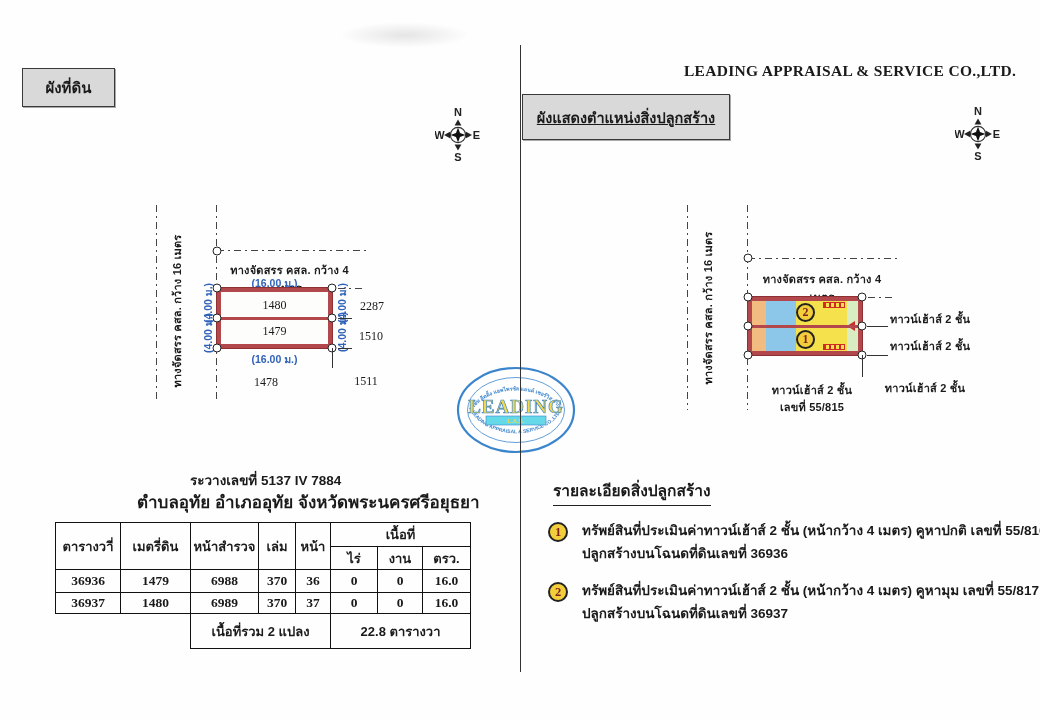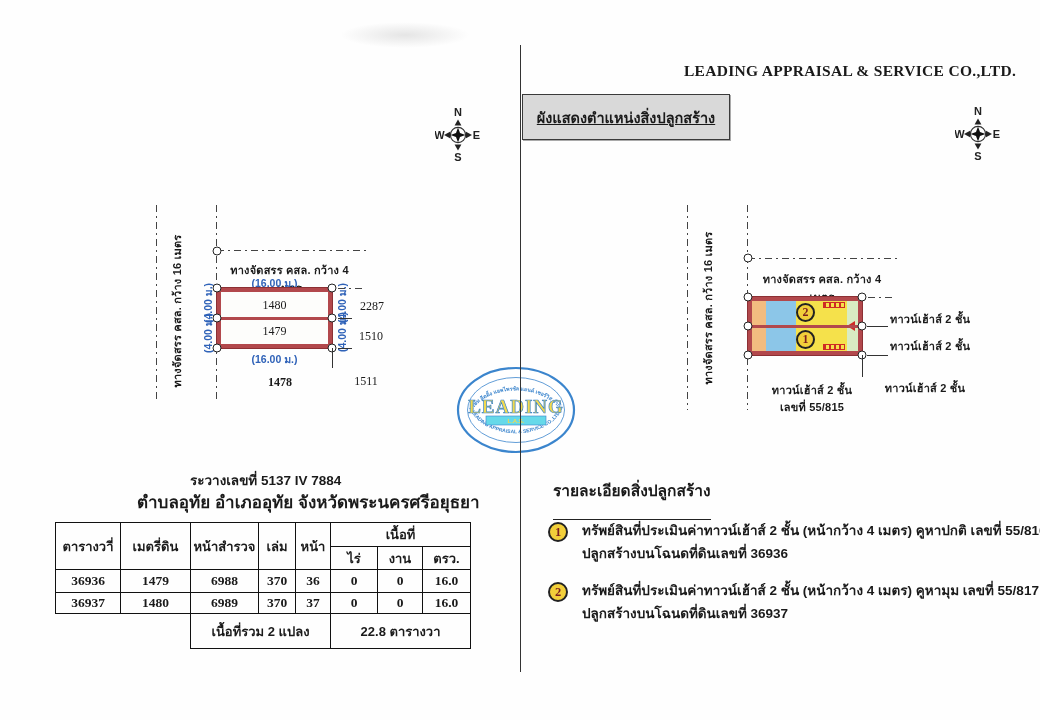--- a/index.html
+++ b/index.html
@@ -64,20 +64,23 @@
     </text>
     <text x="62" y="48" text-anchor="middle" font-family="Liberation Serif,serif" font-weight="bold" font-size="19" fill="#f3d83f" stroke="#2b7bc9" stroke-width="0.7" letter-spacing="1">LEADING</text>
     <rect x="32" y="51" width="60" height="9" fill="#5ad6e8" stroke="#2b7bc9" stroke-width="0.6"></rect>
     <text x="62" y="58" text-anchor="middle" font-size="6" font-weight="bold" fill="#f3d83f">L.A.S.</text>
   </svg>
 
   <div class="abs" style="left:340px;top:22px;width:130px;height:26px;border-radius:50%;background:radial-gradient(ellipse,#9a9a9a,transparent 70%);opacity:.25;"></div>
 
   <div class="solidv" style="left:520px;top:45px;height:627px;"></div>
 
+  <div class="gbox" style="left:22px;top:68px;width:93px;height:39px;font-size:15px;">
+    <span>ผังที่ดิน</span>
+  </div>
 
   <svg class="abs" style="left:435px;top:104px;" width="46" height="62" viewBox="0 0 46 62">
     <text x="23" y="12" text-anchor="middle" class="ct">N</text>
     <polygon points="23,15.5 19.6,21.5 26.4,21.5" fill="#222"></polygon>
     <circle cx="23" cy="31" r="7.6" fill="none" stroke="#333" stroke-width="1.2"></circle>
     <polygon points="23,23.5 25,29 30.5,31 25,33 23,38.5 21,33 15.5,31 21,29" fill="#111"></polygon>
     <polygon points="9,31 15,27.8 15,34.2" fill="#222"></polygon>
     <polygon points="37,31 31,27.8 31,34.2" fill="#222"></polygon>
     <polygon points="23,46.5 19.6,40.5 26.4,40.5" fill="#222"></polygon>
     <text x="4.5" y="35" text-anchor="middle" class="ct">W</text>
@@ -111,21 +114,21 @@
   <div class="mk" style="left:217px;top:348px;"></div>
   <div class="mk" style="left:332px;top:348px;"></div>
 
   <div class="ddh" style="left:338px;top:287.5px;width:26px;"></div>
   <div class="solidh" style="left:338px;top:317.5px;width:14px;"></div>
   <div class="solidh" style="left:338px;top:347.5px;width:14px;"></div>
   <div class="solidv" style="left:331.5px;top:348px;height:20px;"></div>
 
   <div class="abs serifnum" style="left:354px;top:299px;width:36px;text-align:center;">2287</div>
   <div class="abs serifnum" style="left:353px;top:329px;width:36px;text-align:center;">1510</div>
-  <div class="abs serifnum" style="left:254px;top:375px;width:38px;text-align:right;font-weight:bold;">1478</div>
+  <div class="abs serifnum" style="left:254px;top:375px;width:38px;text-align:left;">1478</div>
   <div class="abs serifnum" style="left:347px;top:374px;width:38px;text-align:center;">1511</div>
 
   <div class="abs" style="left:190px;top:469px;font-size:13.5px;font-weight:bold;">ระวางเลขที่ 5137 IV 7884</div>
   <div class="abs" style="left:137px;top:488px;font-size:17px;font-weight:bold;">ตำบลอุทัย อำเภออุทัย จังหวัดพระนครศรีอยุธยา</div>
 
   <div class="abs" style="left:55px;top:522px;">
     <table class="ltable">
       <colgroup>
         <col style="width:65px">
           <col style="width:70px">
@@ -232,21 +235,21 @@
   <div class="solidh" style="left:867px;top:325.5px;width:21px;"></div>
   <div class="solidh" style="left:867px;top:354.5px;width:21px;"></div>
   <div class="solidv" style="left:861.5px;top:355px;height:22px;"></div>
 
   <div class="abs roadlbl" style="left:890px;top:310px;">ทาวน์เฮ้าส์ 2 ชั้น</div>
   <div class="abs roadlbl" style="left:890px;top:337px;">ทาวน์เฮ้าส์ 2 ชั้น</div>
   <div class="abs roadlbl" style="left:757px;top:381px;width:110px;text-align:center;">ทาวน์เฮ้าส์ 2 ชั้น</div>
   <div class="abs roadlbl" style="left:757px;top:398px;width:110px;text-align:center;">เลขที่ 55/815</div>
   <div class="abs roadlbl" style="left:870px;top:379px;width:110px;text-align:center;">ทาวน์เฮ้าส์ 2 ชั้น</div>
 
-  <div class="abs" style="left:553px;top:478px;font-size:15.5px;font-weight:bold;border-bottom:1.6px solid #222;padding-bottom:16px;display:inline-block;">รายละเอียดสิ่งปลูกสร้าง</div>
+  <div class="abs" style="left:553px;top:478px;font-size:15.5px;font-weight:bold;border-bottom:1.6px solid #222;padding-bottom:2px;display:inline-block;">รายละเอียดสิ่งปลูกสร้าง</div>
 
   <div class="circnum" style="left:548px;top:522px;width:20px;height:20px;font-size:12.5px;">
     <span>1</span>
   </div>
   <div class="abs" style="left:582px;top:519px;">
     <div class="detline">ทรัพย์สินที่ประเมินค่าทาวน์เฮ้าส์ 2 ชั้น (หน้ากว้าง 4 เมตร) คูหาปกติ เลขที่ 55/816 หมู่ที่ 4</div>
     <div class="detline">ปลูกสร้างบนโฉนดที่ดินเลขที่ 36936</div>
   </div>
 
   <div class="circnum" style="left:548px;top:582px;width:20px;height:20px;font-size:12.5px;">

